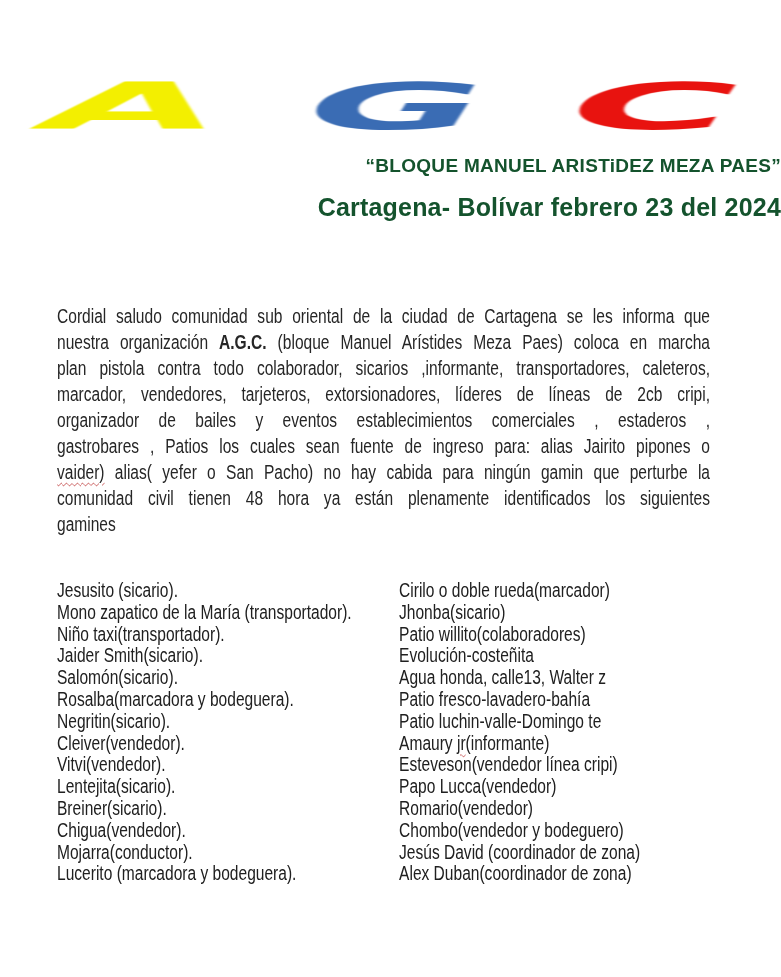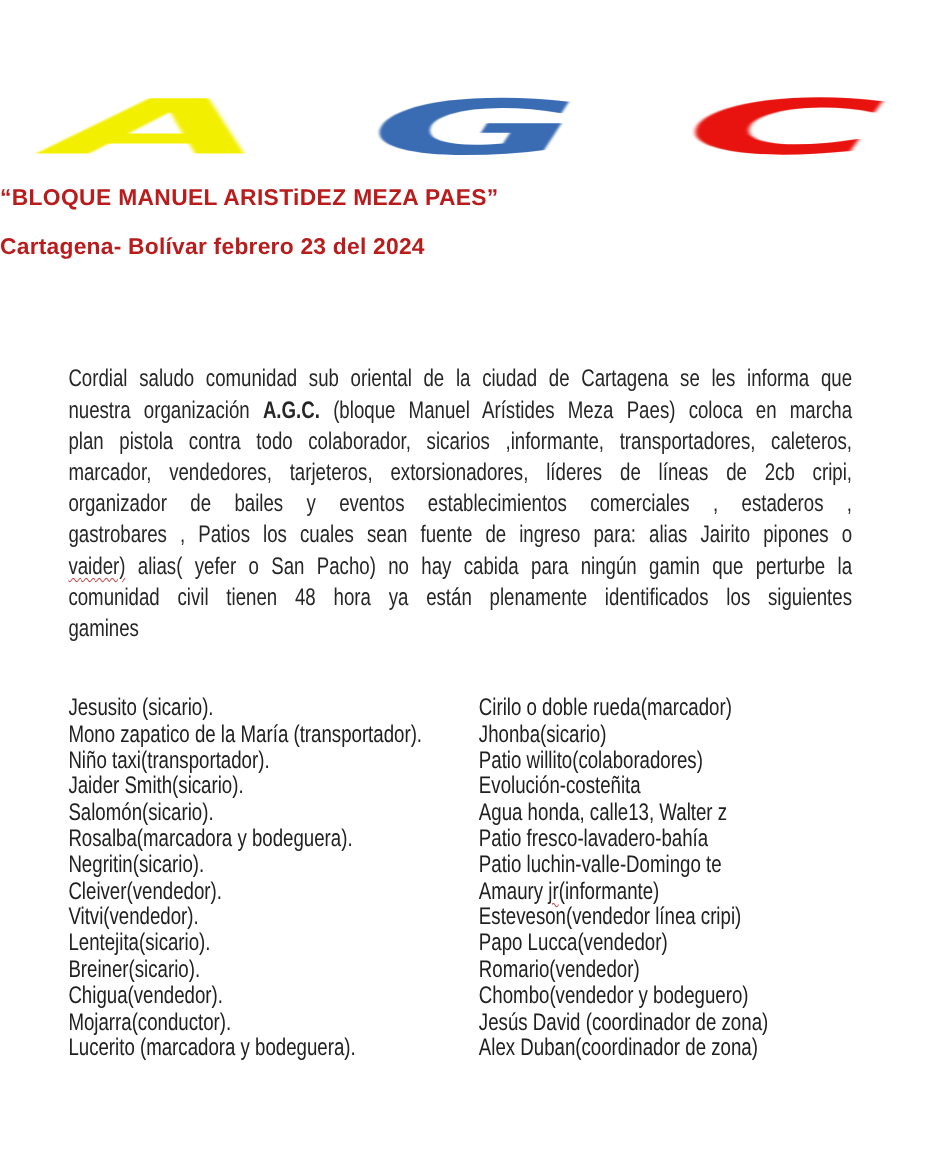--- a/index.html
+++ b/index.html
@@ -20,23 +20,23 @@
     font:italic bold 56px "DejaVu Sans", sans-serif;
     line-height:1;
     transform-origin:center top;
     filter:blur(0.4px);
   }
   .l0{left:44px;}  .l0 span{transform:scale(4.10,1.13);}
   .l1{left:306px;} .l1 span{transform:scale(3.80,1.13);}
   .l2{left:565px;} .l2 span{transform:scale(4.05,1.13);}
 
   
-  .header{position:absolute;top:156px;left:0;width:781px;text-align:left;color:#b91c1c;}
+  .header{position:absolute;top:156px;left:0;width:781px;text-align:right;color:#14532d;}
   .doc-title{font-size:19px;font-weight:bold;line-height:20px;letter-spacing:0.3px;}
-  .doc-subtitle{margin-top:21px;font-size:19px;font-weight:bold;line-height:20px;letter-spacing:0.2px;}
+  .doc-subtitle{margin-top:21px;font-size:25px;font-weight:bold;line-height:20px;letter-spacing:0.2px;}
 
   
   .para{
     position:absolute;left:57px;top:303px;width:840px;
     transform:scaleX(0.7774);transform-origin:top left;
     font-size:20px;line-height:26px;color:#262626;
   }
   .para-line{text-align:justify;text-align-last:justify;height:26px;}
   .para-line.last{text-align-last:left;}
 

